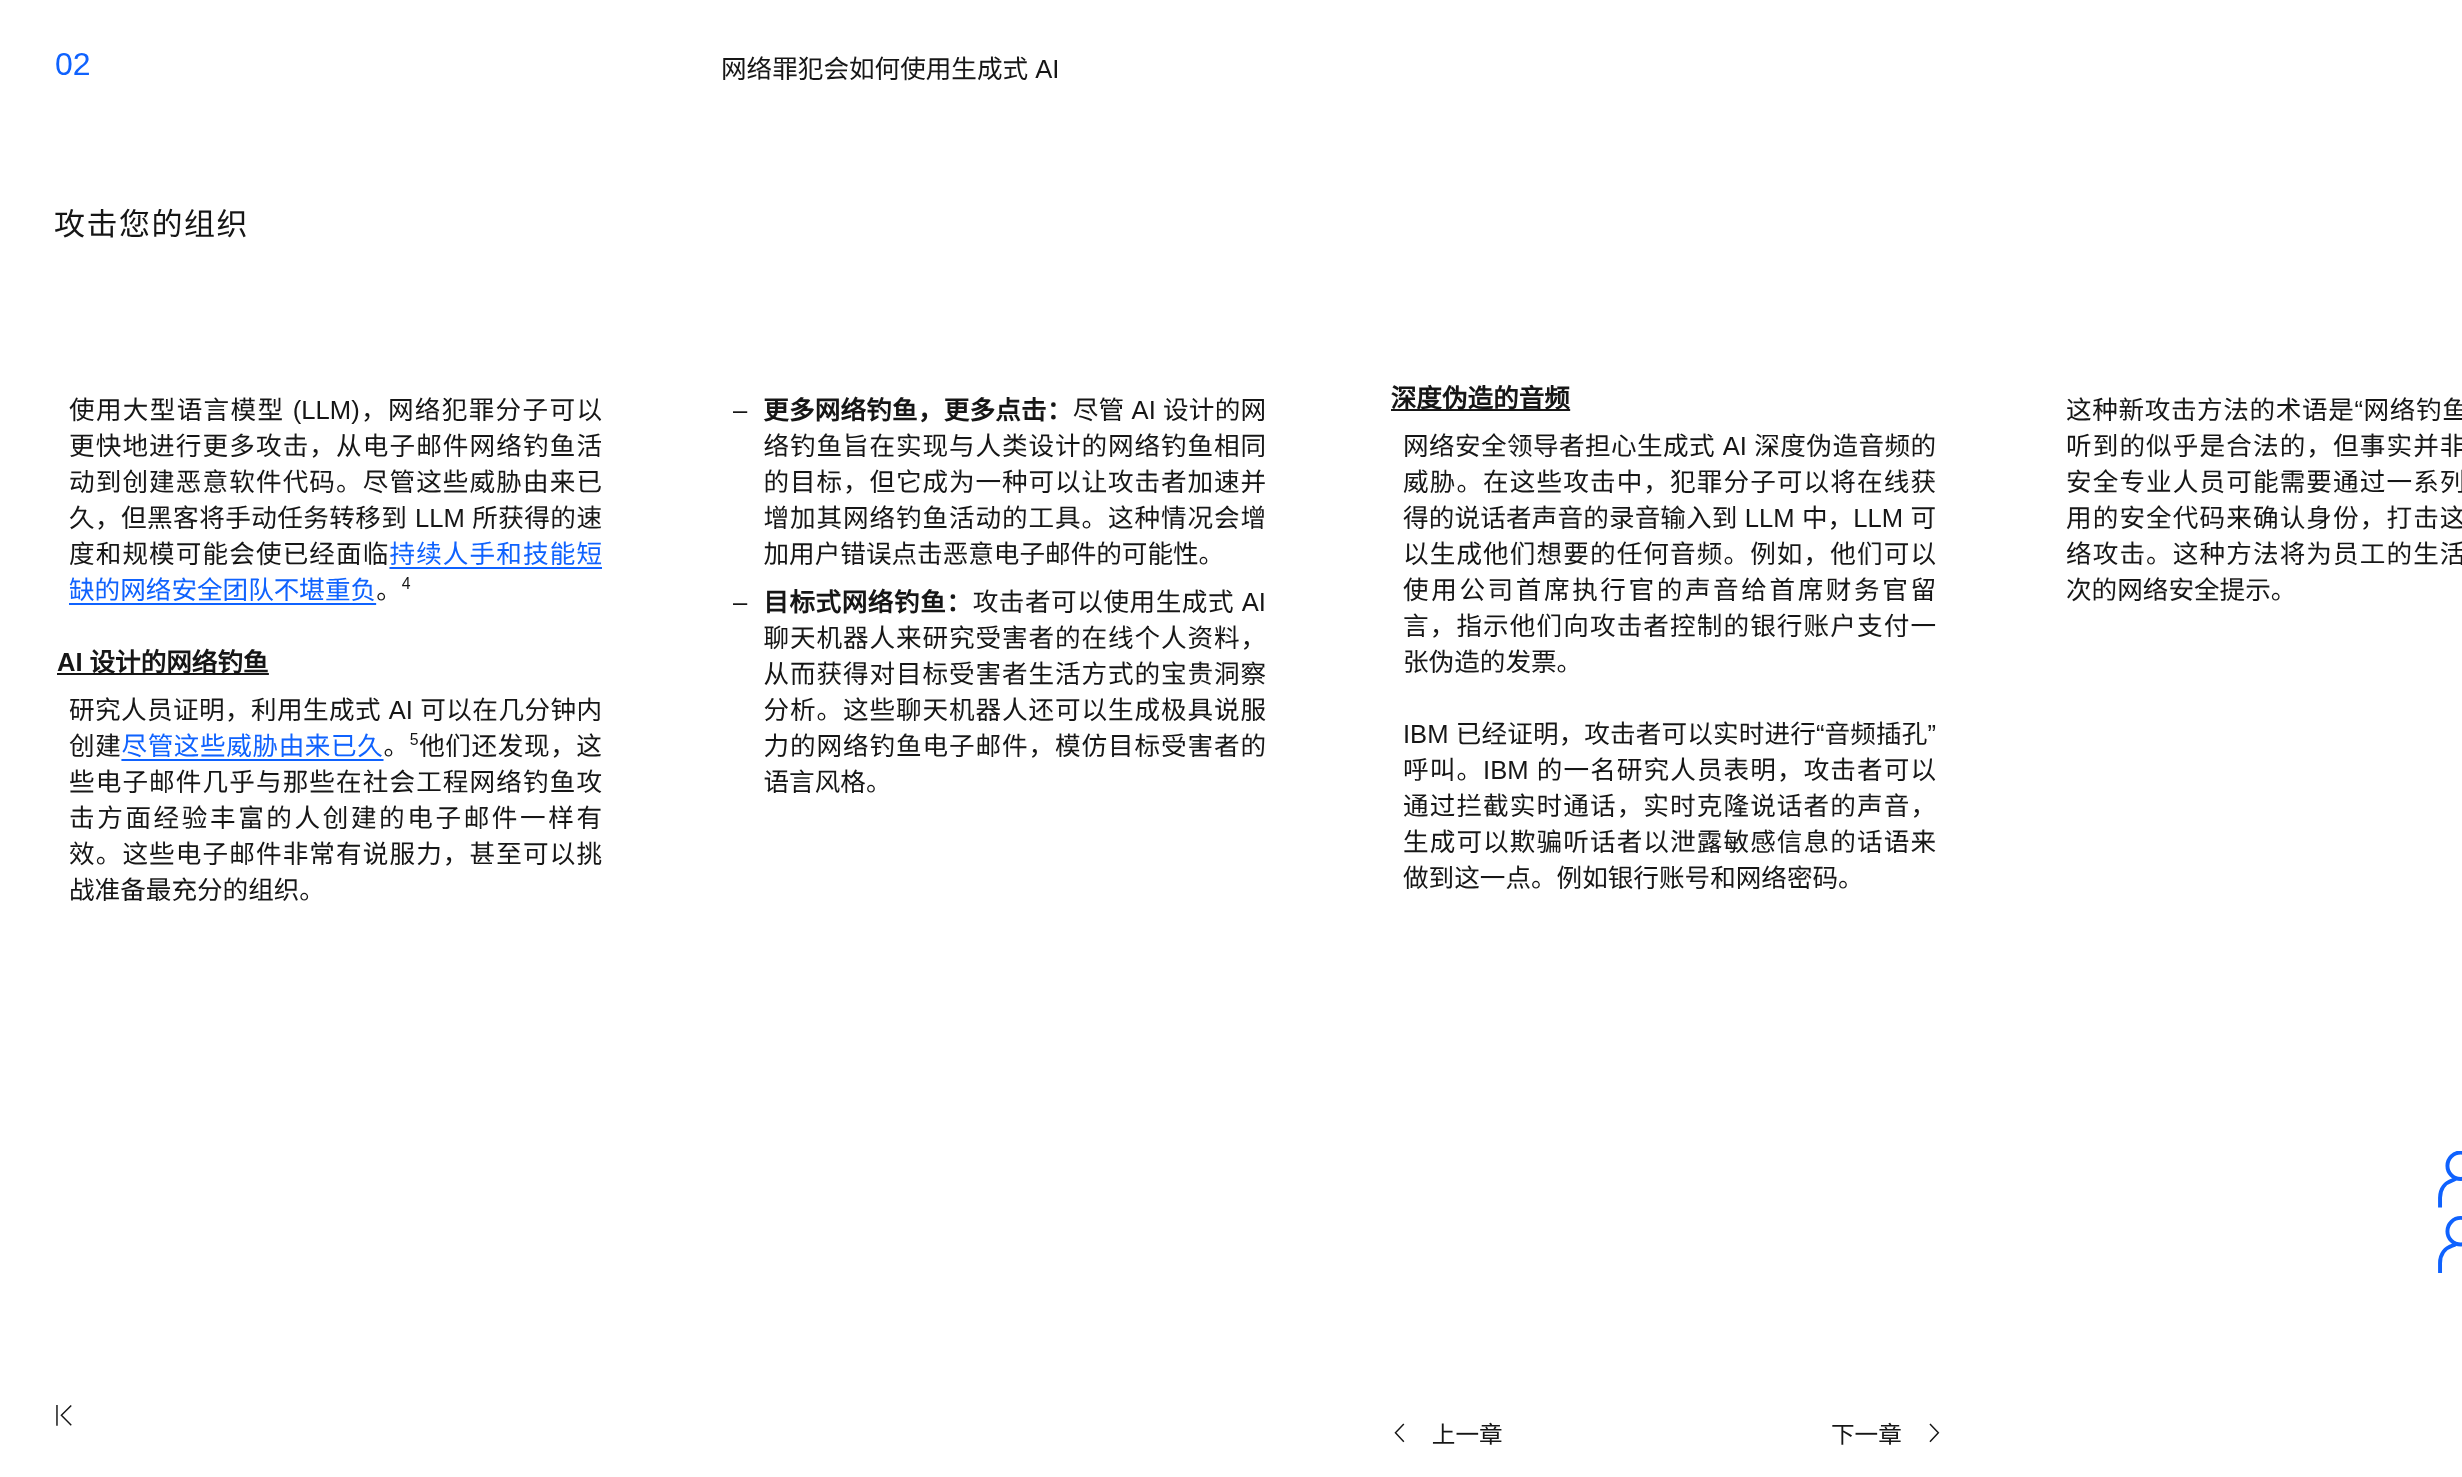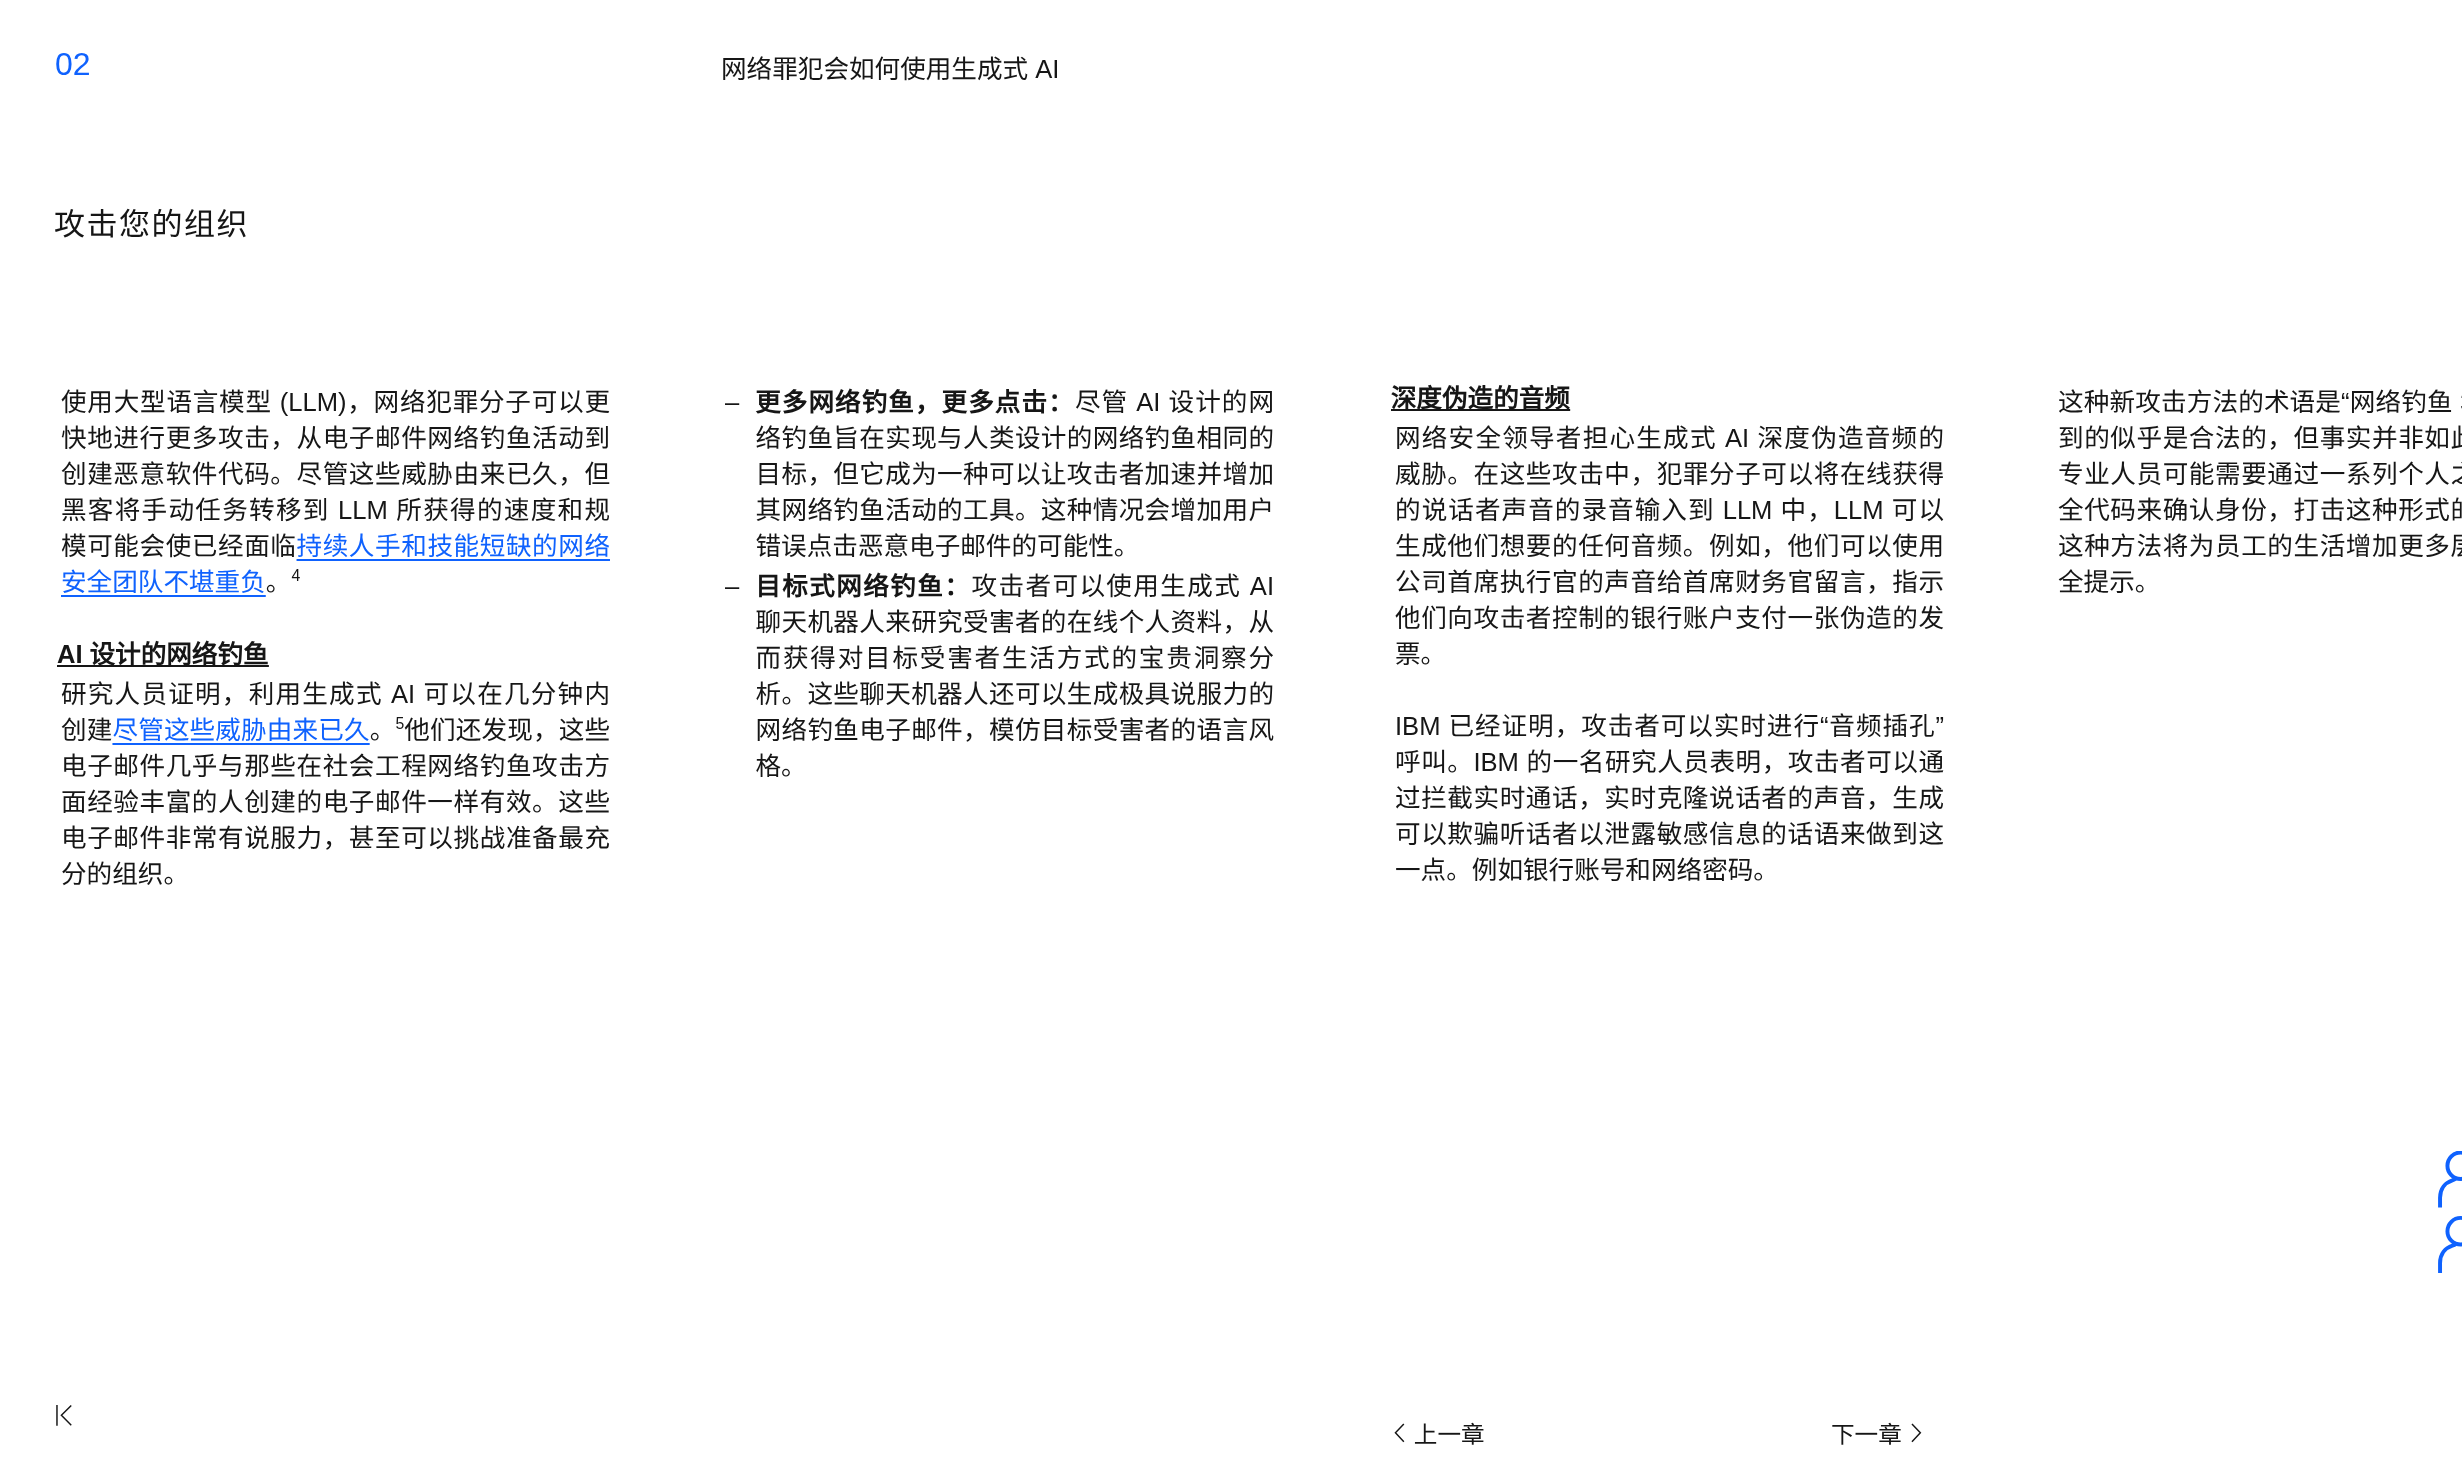--- a/index.html
+++ b/index.html
@@ -10,33 +10,33 @@
     overflow:hidden;
   }
   .abs{position:absolute;}
   #chapter-num{left:55px;top:46px;font-size:32px;color:var(--accent);}
   #header-title{left:721px;top:48px;font-size:25.6px;}
   #section-title{left:54px;top:199px;font-size:31px;font-weight:400;letter-spacing:1.5px;}
 
   .col{position:absolute;top:380px;width:557px;font-size:25.6px;line-height:36px;
        text-align:justify;text-justify:inter-ideograph;}
   #col1{left:57px;} #col2{left:721px;} #col3{left:1391px;} #col4{left:2054px;}
-  .col p{margin:4px;}
+  .col p{margin:12px;}
   .col h3{margin:36px 0 0 0;font-size:25.6px;line-height:36px;font-weight:700;text-decoration:underline;}
   .col .para-gap{margin-top:36px;}
 
   .doclink{color:var(--accent);text-decoration:underline;
            text-decoration-thickness:1.5px;text-underline-offset:4.4px;cursor:pointer;}
   sup.footnote{font-size:15.8px;line-height:0;vertical-align:super;cursor:pointer;}
 
   .bullet{position:relative;padding-left:30.5px;margin:0;}
   .bullet .marker{position:absolute;left:0;top:0;}
   .bullet b{font-weight:700;}
 
-  .footer-btn{display:flex;align-items:center;gap:8px;font-size:23.6px;cursor:pointer;}
+  .footer-btn{display:flex;align-items:center;gap:26px;font-size:23.6px;cursor:pointer;}
   #skip-btn{left:55px;top:1404px;cursor:pointer;}
   #prev-btn{left:1393px;top:1416px;}
   #next-btn{left:1831px;top:1416px;text-align:right;}
 
   svg .stroke-ink{stroke:var(--ink);fill:none;}
   svg .stroke-accent{stroke:var(--accent);fill:none;}
   #people-icon{left:2437px;top:1151px;}
 </style>
 </head>
 <body>

